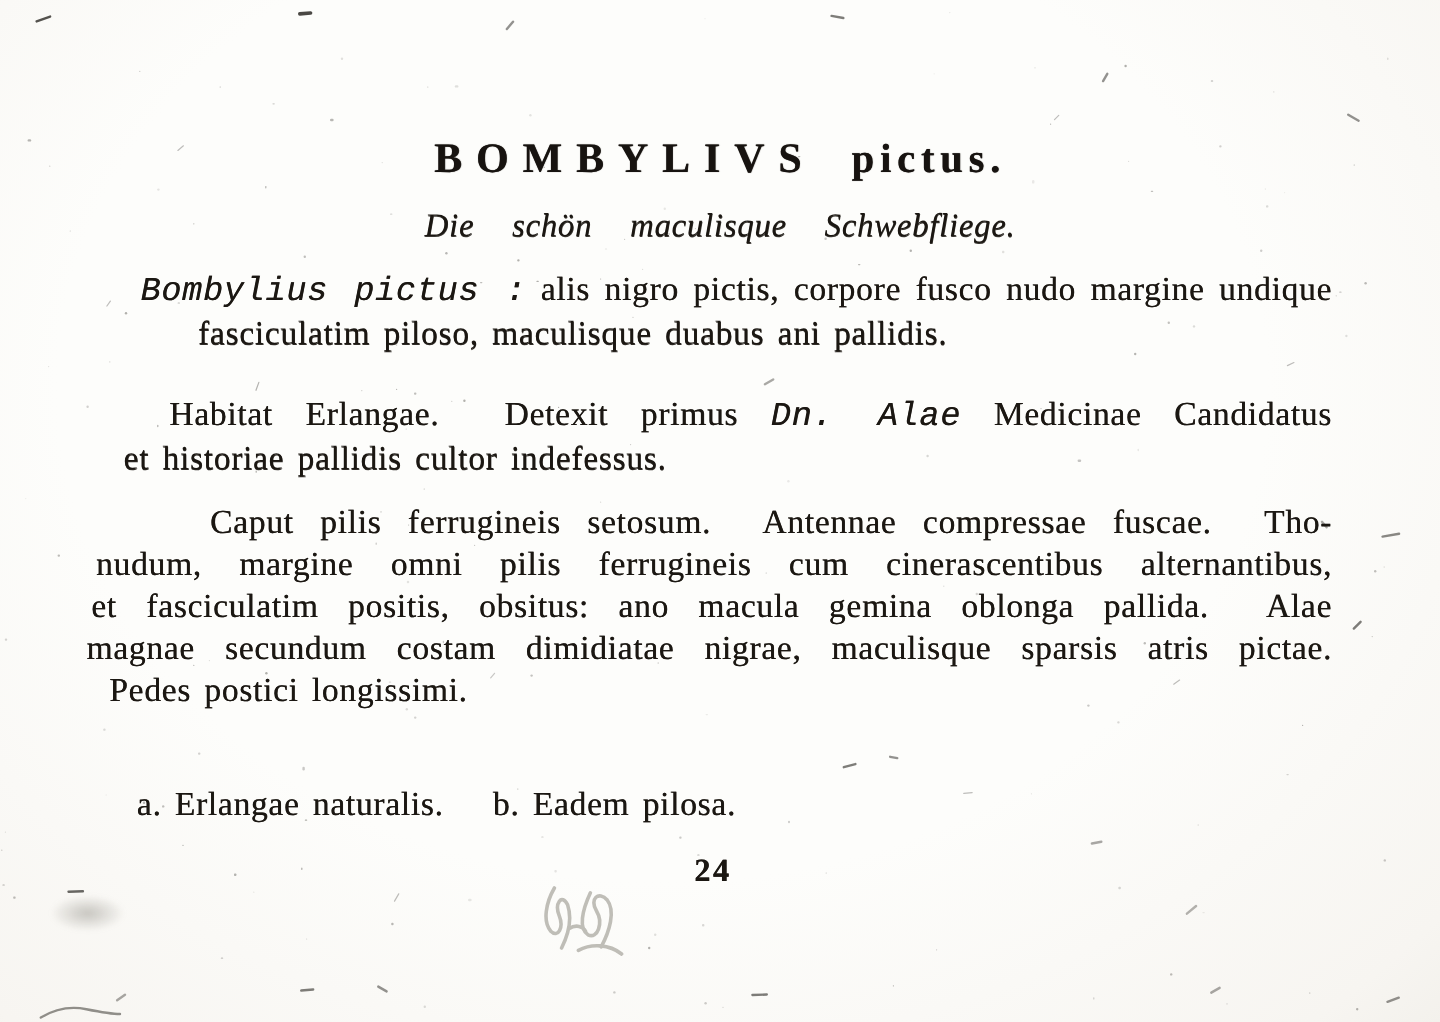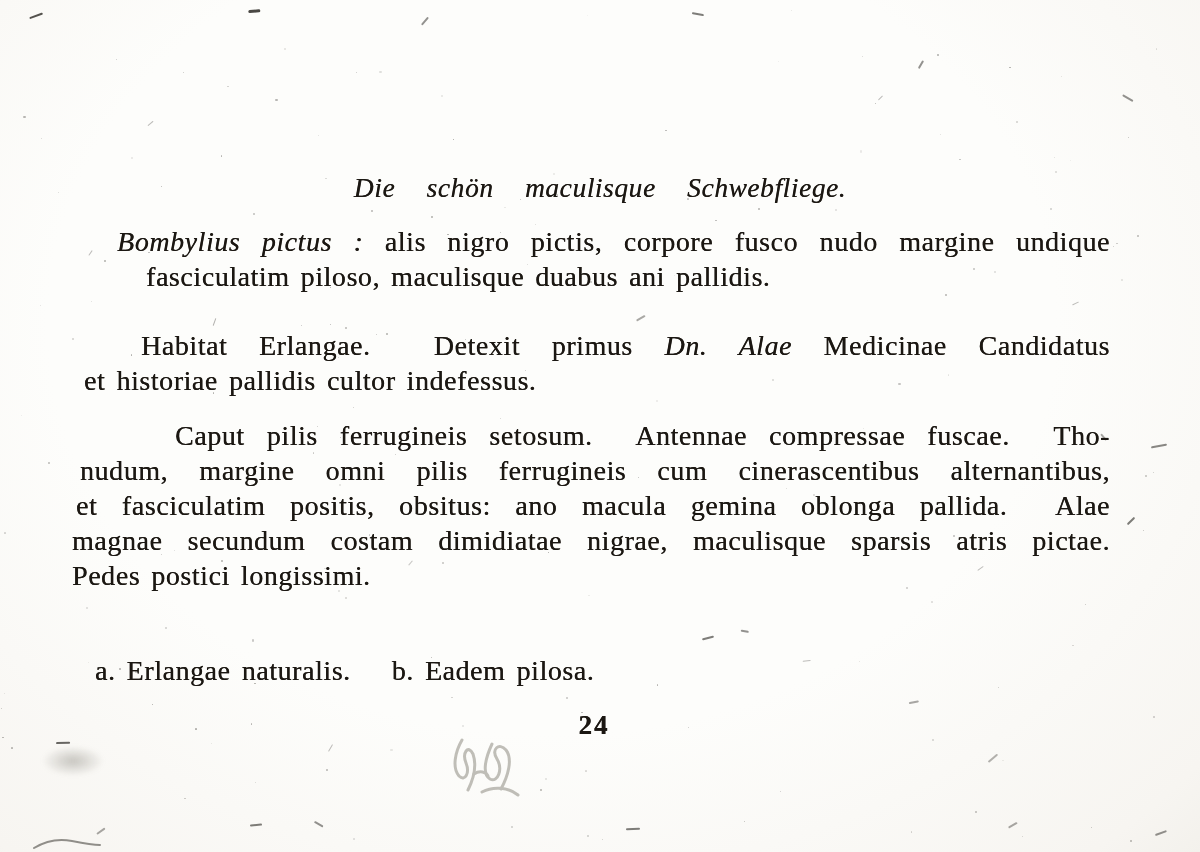--- a/index.html
+++ b/index.html
@@ -11,22 +11,22 @@
     color:#1b1712;
   }
   .txt{
     position:absolute;left:72px;right:90px;z-index:3;
     font-size:28px;line-height:35px;letter-spacing:0.02em;word-spacing:3.5px;
     text-shadow:0.25px 0.25px 0.5px rgba(24,20,14,0.9);
     font-variant-ligatures:none;
   }
   .line{display:block;}
   .just{text-align:justify;text-align-last:justify;}
-  .nowrap{white-space:nowrap;}
-  .it{font-style:italic;}
+  .nowrap{white-space:nowrap;margin-left:19px;}
+  .it{font-style:italic;font-family:Liberation Mono, monospace;}
   .title-line{
     position:absolute;left:0;right:0;top:112px;z-index:3;text-align:center;
     font-weight:bold;font-size:35px;color:#171310;
     text-shadow:0.3px 0.3px 0.6px rgba(20,16,10,0.9);
   }
   .t-genus{letter-spacing:0.33em;}
   .t-species{margin-left:30px;letter-spacing:0.14em;font-size:34px;font-weight:bold;}
   .subtitle-line{
     position:absolute;left:0;right:0;top:172px;z-index:3;text-align:center;
     font-style:italic;font-size:27.5px;word-spacing:24px;letter-spacing:0.02em;
@@ -47,20 +47,23 @@
     filter:blur(2px);
   }
   .pencil{position:absolute;left:446px;top:716px;z-index:2;opacity:0.55;}
   .corner-arc{position:absolute;left:30px;top:834px;z-index:2;opacity:0.6;}
 </style>
 </head>
 <body>
 
 <div class="page">
 
+  <div class="title-line">
+    <span class="t-genus">BOMBYLIVS</span><span class="t-species">pictus.</span>
+  </div>
 
   <div class="subtitle-line">Die schön maculisque Schwebfliege.</div>
 
   <div class="txt" style="top:224px;">
     <span class="line just" style="padding-left:45px;">
       <span class="it">Bombylius pictus :</span>
       <span>alis nigro pictis, corpore fusco nudo margine undique</span>
     </span>
     <span class="line nowrap" style="padding-left:74px;">fasciculatim piloso, maculisque duabus ani pallidis.</span>
   </div>

